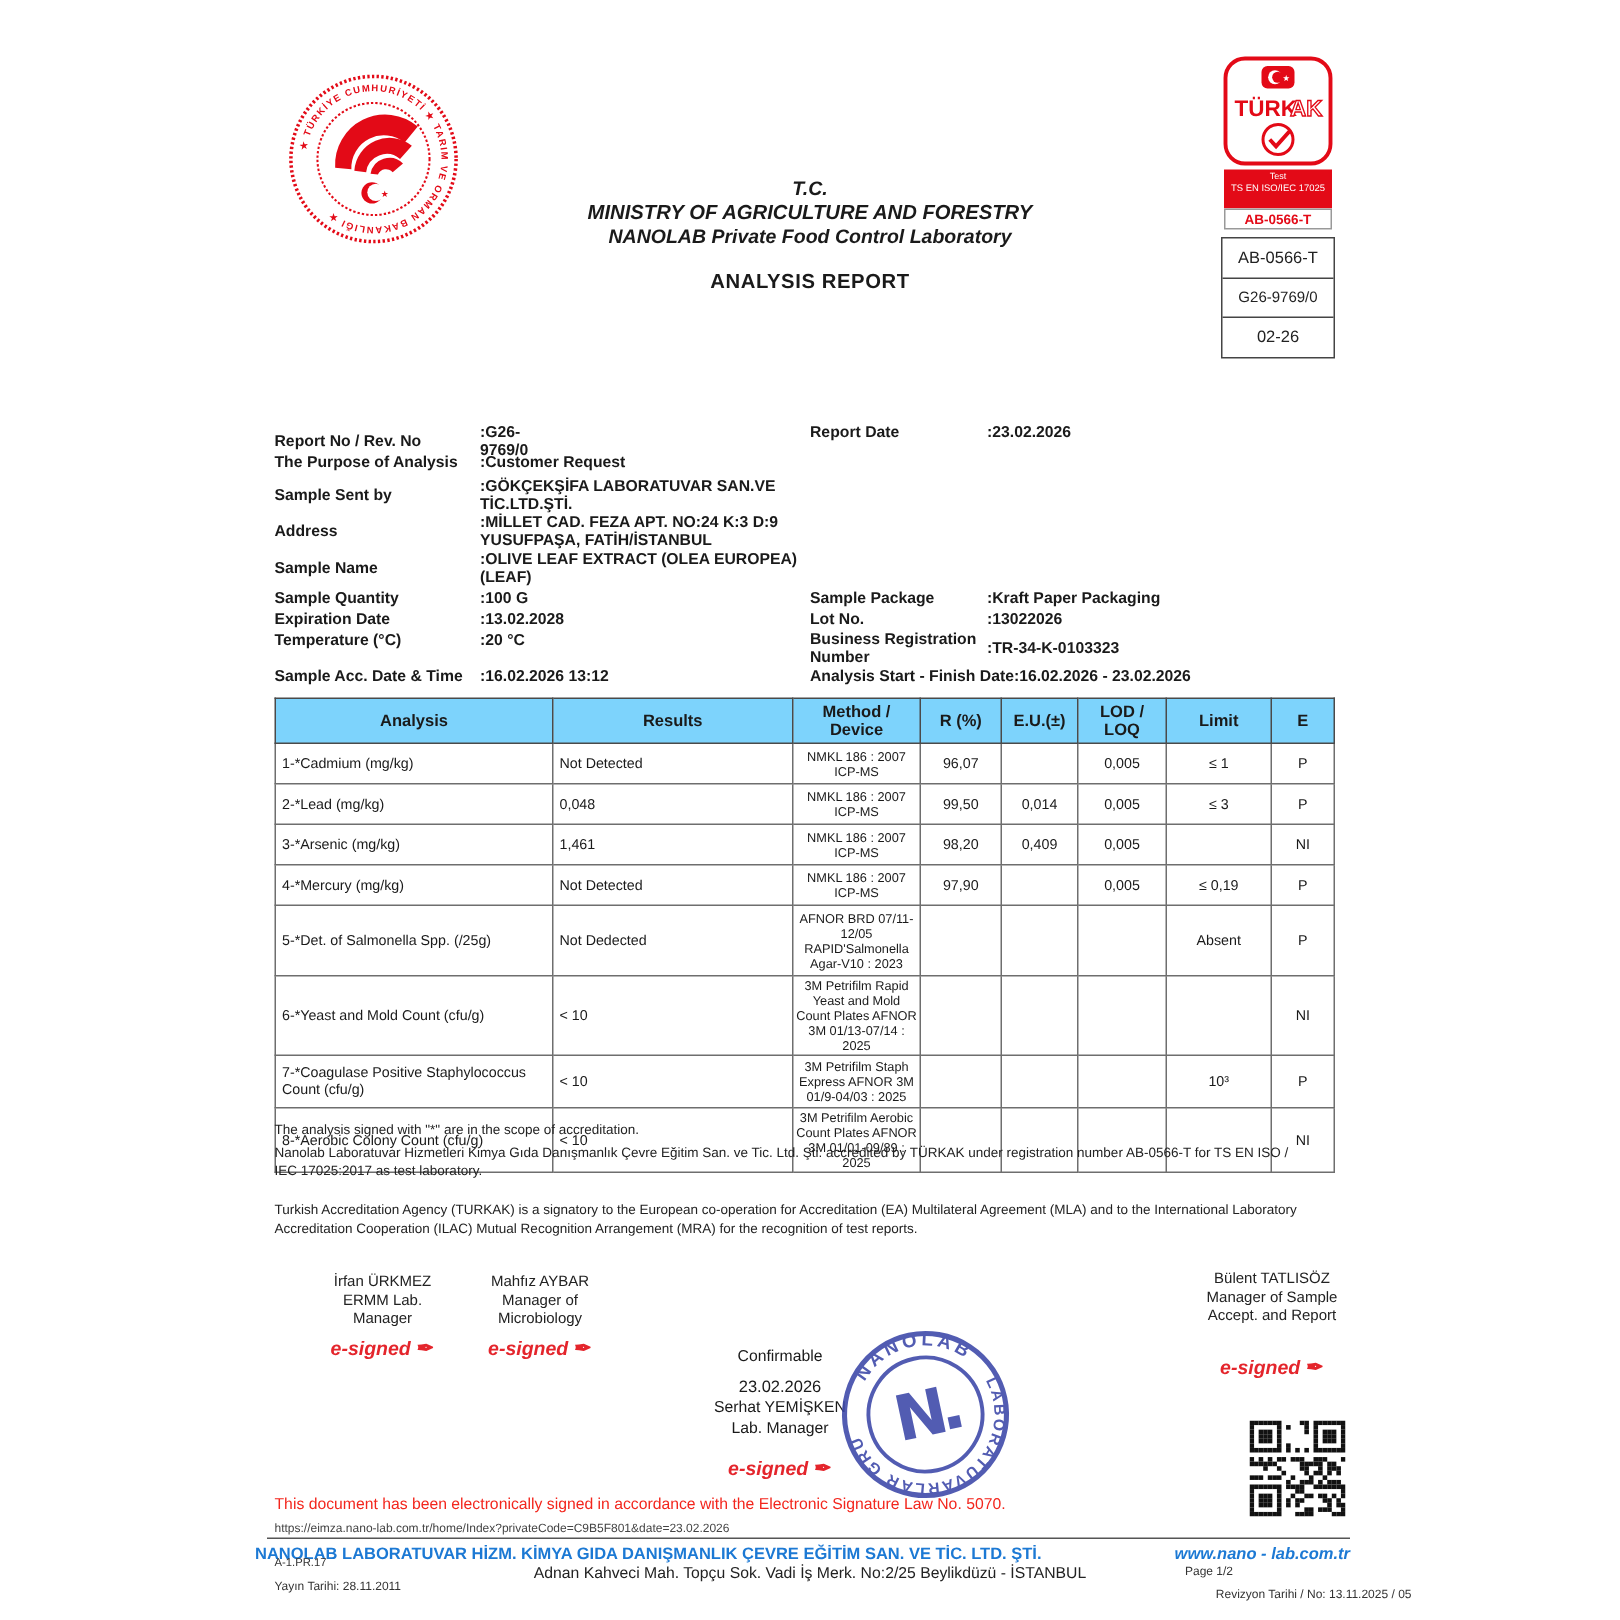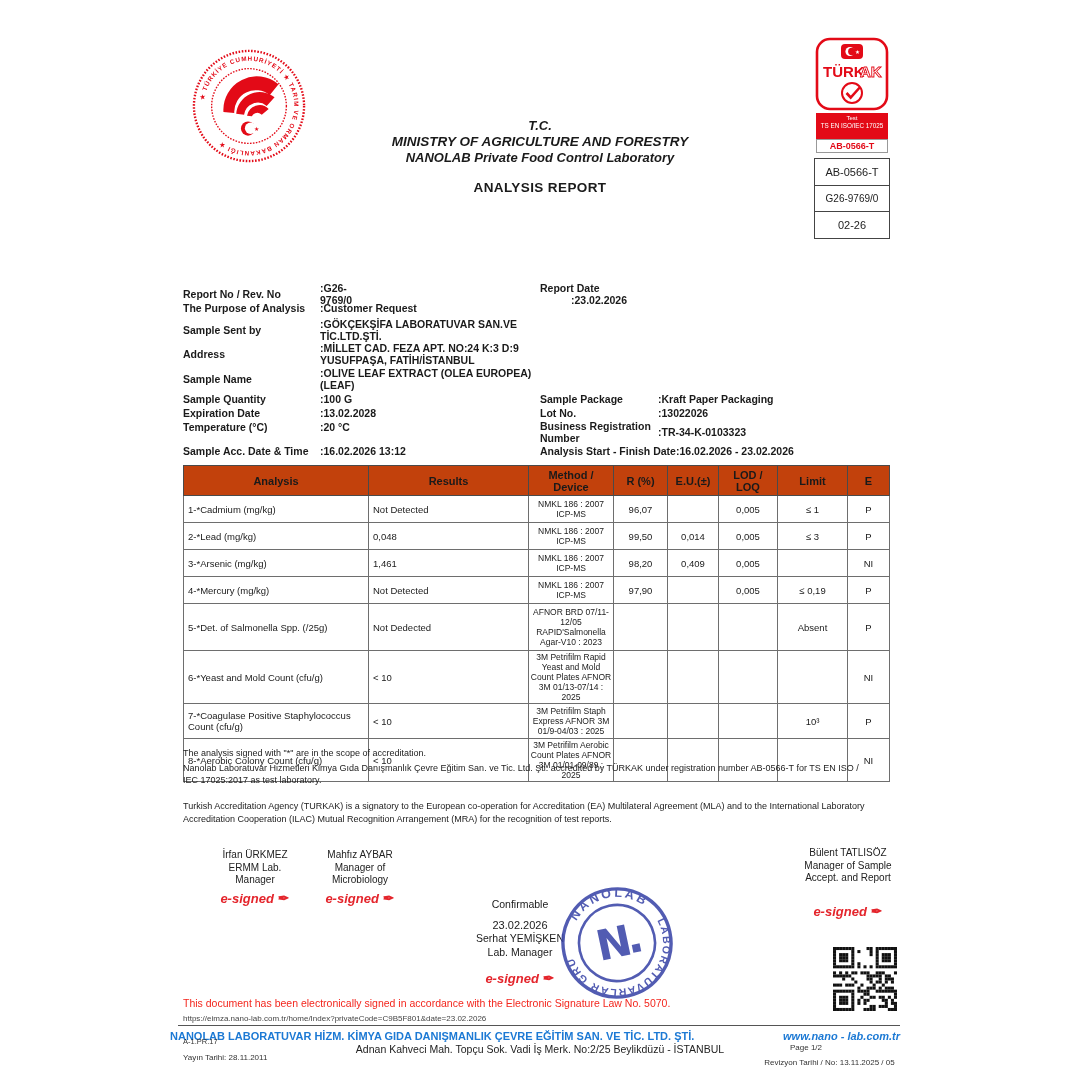--- a/index.html
+++ b/index.html
@@ -23,21 +23,21 @@
   .accr-box .c2{font-size:10px;}
   
   .mrow{position:absolute;display:flex;align-items:center;font-size:10.5px;line-height:1.18;}
   .mlabel{font-weight:bold;flex:0 0 auto;}
   .mval{font-weight:bold;}
   .wl .mlabel{width:137px;}
   .wr .mlabel{width:118px;}
   .repno-val{width:58px;font-weight:bold;overflow:visible;z-index:3;background:transparent;}
   
   table.results{border-collapse:collapse;table-layout:fixed;width:706px;}
-  table.results th{background:#c2410c;border:1px solid #4a4a4a;font-size:11px;font-weight:bold;height:29px;padding:0 2px;}
+  table.results th{background:#7dd3fc;border:1px solid #4a4a4a;font-size:11px;font-weight:bold;height:29px;padding:0 2px;}
   table.results td{border:1px solid #6e6e6e;font-size:9.5px;padding:1px 4px;text-align:center;vertical-align:middle;}
   table.results{border:1.5px solid #4a4a4a;}
   table.results td.al{text-align:left;}
   table.results td.mth{font-size:8.5px;padding:1px 1px;}
   .pre{white-space:pre-line;}
   tr.h25 td{height:24px;} tr.h44 td{height:44px;} tr.h40 td{height:40px;} tr.h32 td{height:32px;} tr.h28 td{height:28px;}
   
   .notes{left:183px;top:747px;width:692px;font-size:9px;line-height:1.35;color:#222;}
   .notes p{margin:0 0 3px 0;}
   .notes p.gap{margin-top:14px;}
@@ -53,21 +53,21 @@
   .esign-notice{left:183px;top:997px;font-size:10.5px;color:#f3261d;}
   .esign-url{left:183px;top:1014px;font-size:8px;color:#444;}
   .foot-rule{left:178px;top:1025px;width:722px;border-top:1.6px solid #555;height:0;}
   .company{left:170px;top:1030px;width:578px;text-align:left;color:#1c79d4;font-weight:bold;font-size:11px;}
   .website{left:758px;top:1030px;width:142px;text-align:right;color:#1c79d4;font-weight:bold;font-style:italic;font-size:11px;}
   .doccode{left:183px;top:1037px;font-size:7.5px;color:#333;}
   .faddress{left:270px;top:1043px;width:540px;text-align:center;font-size:10.5px;color:#222;}
   .fphone{left:270px;top:1106px;width:540px;text-align:center;font-size:10.5px;color:#222;}
   .fpage{left:790px;top:1043px;width:80px;text-align:left;font-size:8px;color:#333;}
   .fissue{left:183px;top:1053px;font-size:8px;color:#333;}
-  .frev{left:752px;top:1058px;width:155px;text-align:center;font-size:8px;color:#333;}
+  .frev{left:786px;top:1058px;width:155px;text-align:right;font-size:8px;color:#333;}
 </style>
 </head>
 <body>
 
 <div class="abs" style="left:190px;top:40px;">
   <svg width="118" height="132" viewBox="0 0 120 132">
     <g fill="none" stroke="#e30a17">
       <circle cx="60" cy="66" r="56" stroke-width="2.4" stroke-dasharray="1.6 1.6"></circle>
       <circle cx="60" cy="66" r="38" stroke-width="1.4" stroke-dasharray="1.6 1.4"></circle>
     </g>
@@ -150,21 +150,21 @@
 </div>
 <div class="mrow wl" style="left:183px;top:421px;">
   <span class="mlabel">Temperature (°C)</span>
   <span class="mval">:20 °C</span>
 </div>
 <div class="mrow wl" style="left:183px;top:445px;">
   <span class="mlabel">Sample Acc. Date &amp; Time</span>
   <span class="mval">:16.02.2026 13:12</span>
 </div>
 
-<div class="mrow wr" style="left:540px;top:282px;flex-direction:column;">
+<div class="mrow wr" style="left:540px;top:282px;">
   <span class="mlabel">Report Date</span>
   <span class="mval">:23.02.2026</span>
 </div>
 <div class="mrow wr" style="left:540px;top:393px;">
   <span class="mlabel">Sample Package</span>
   <span class="mval">:Kraft Paper Packaging</span>
 </div>
 <div class="mrow wr" style="left:540px;top:407px;">
   <span class="mlabel">Lot No.</span>
   <span class="mval">:13022026</span>

